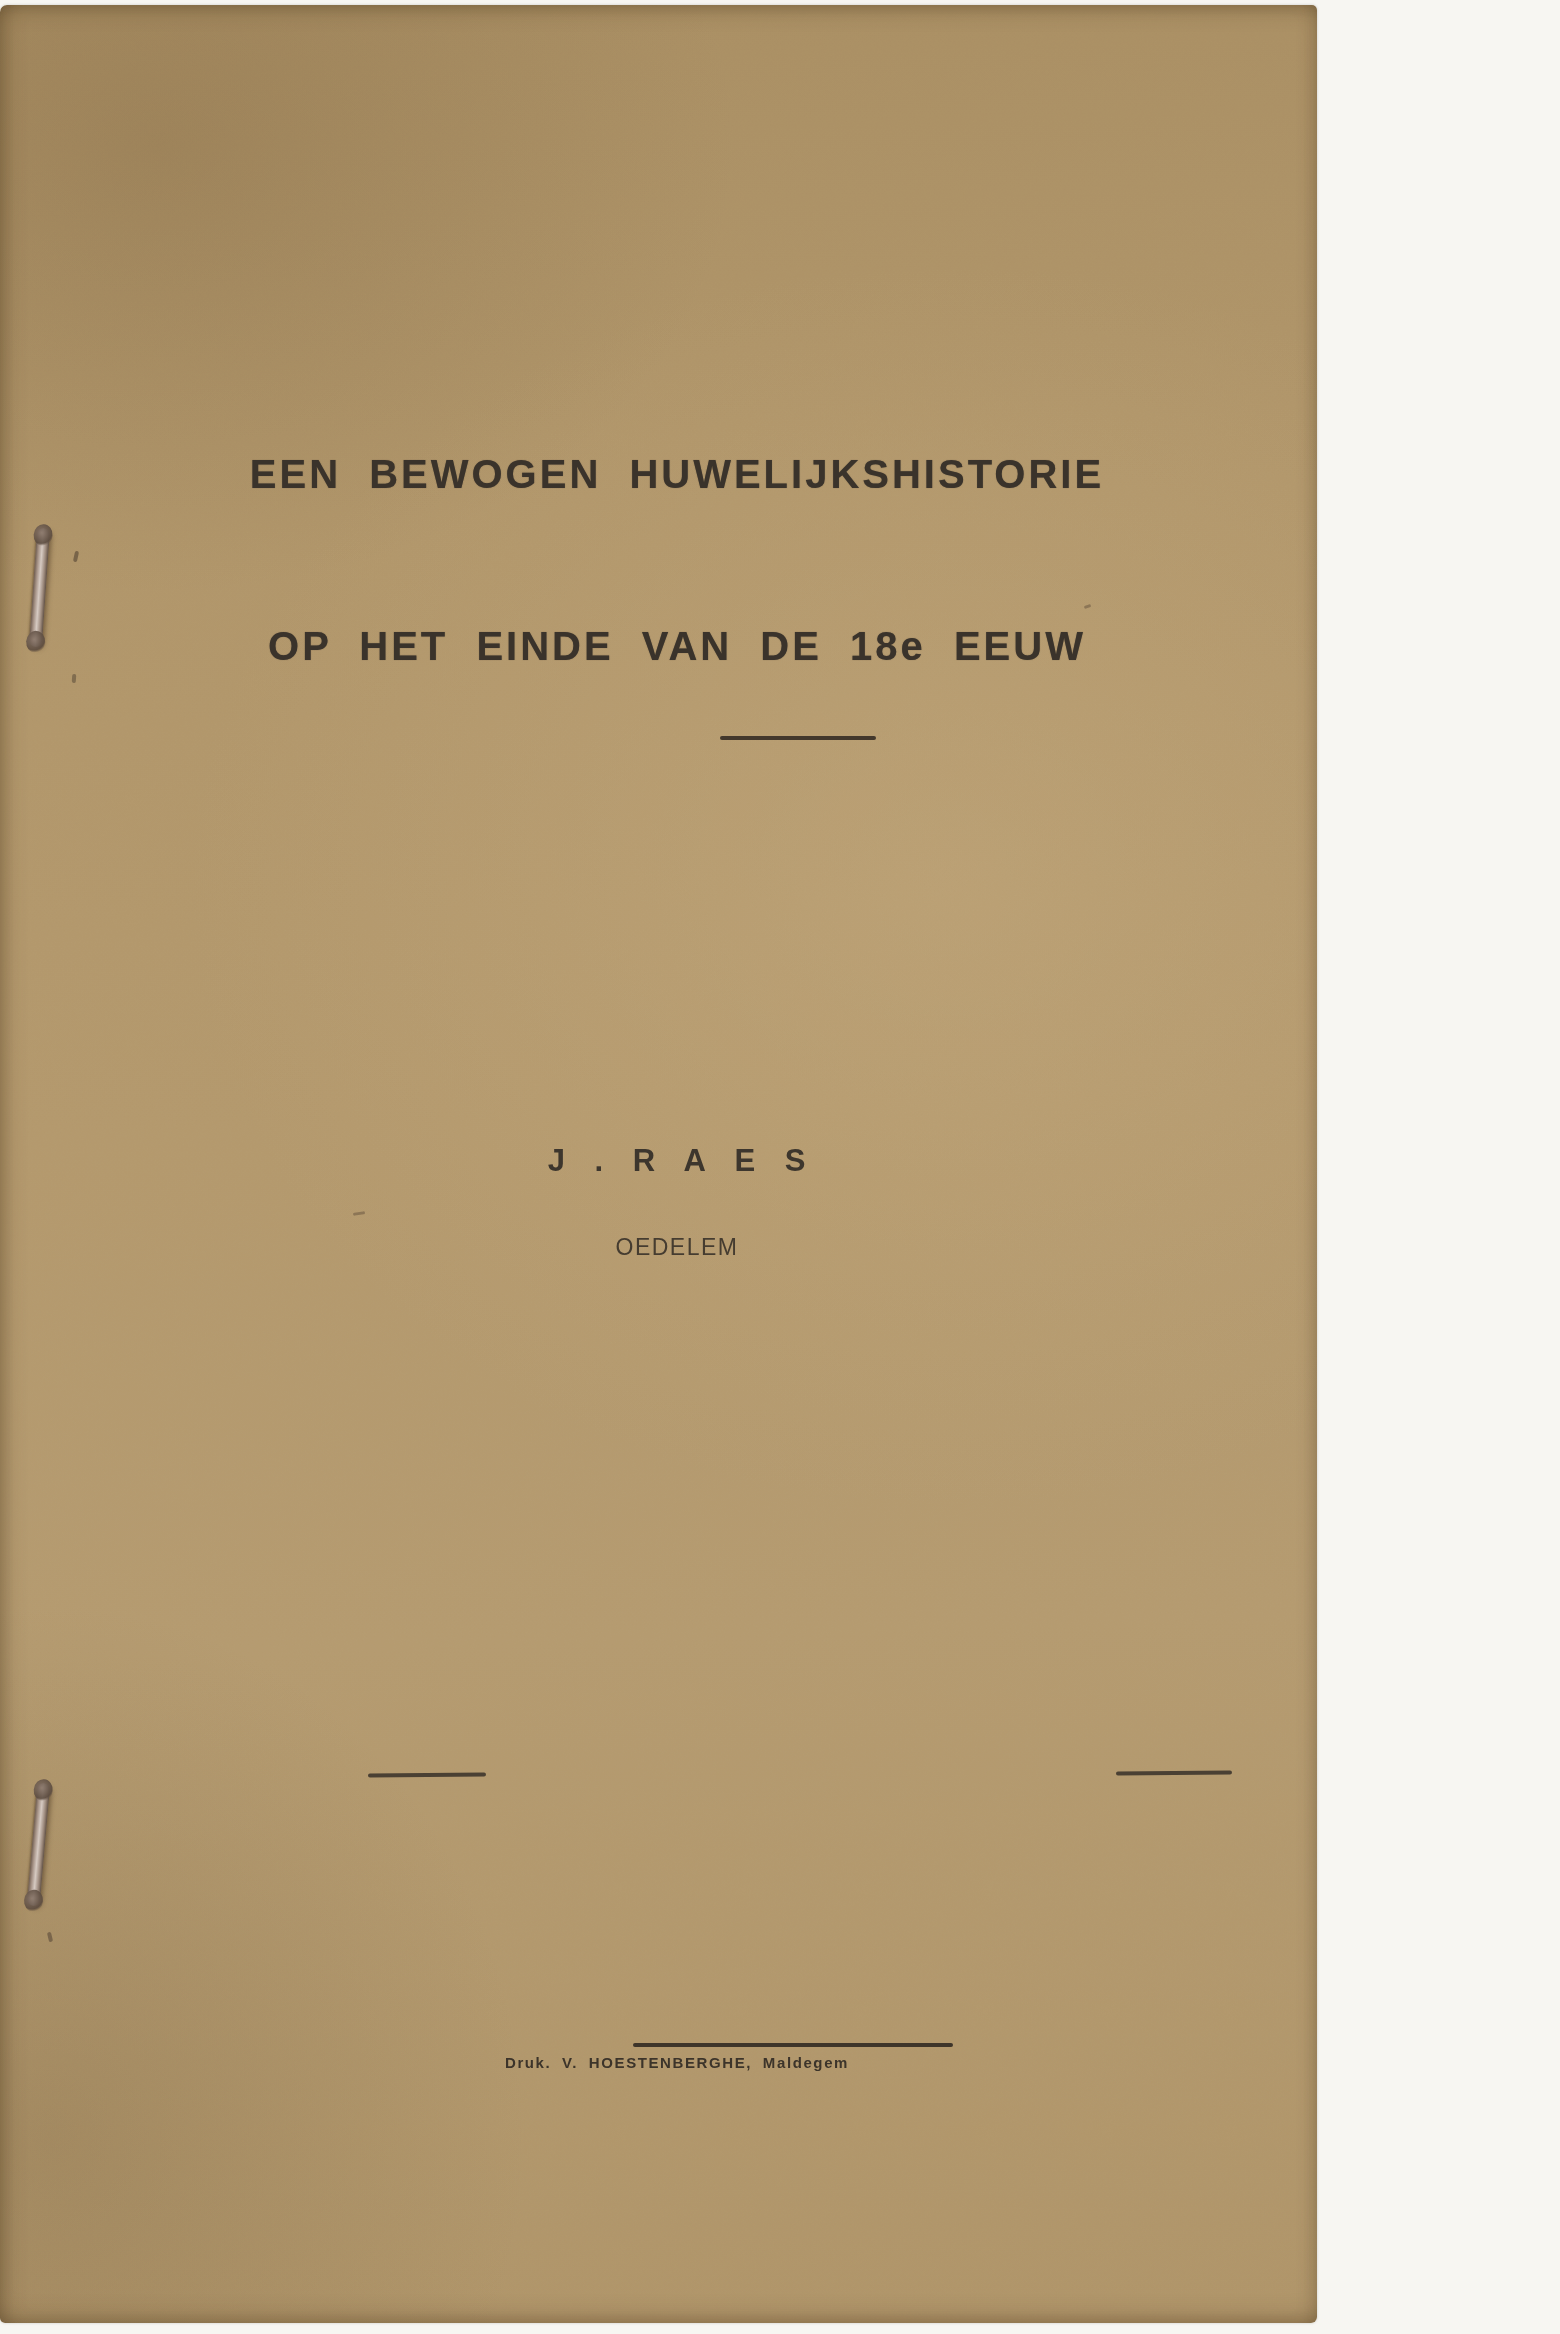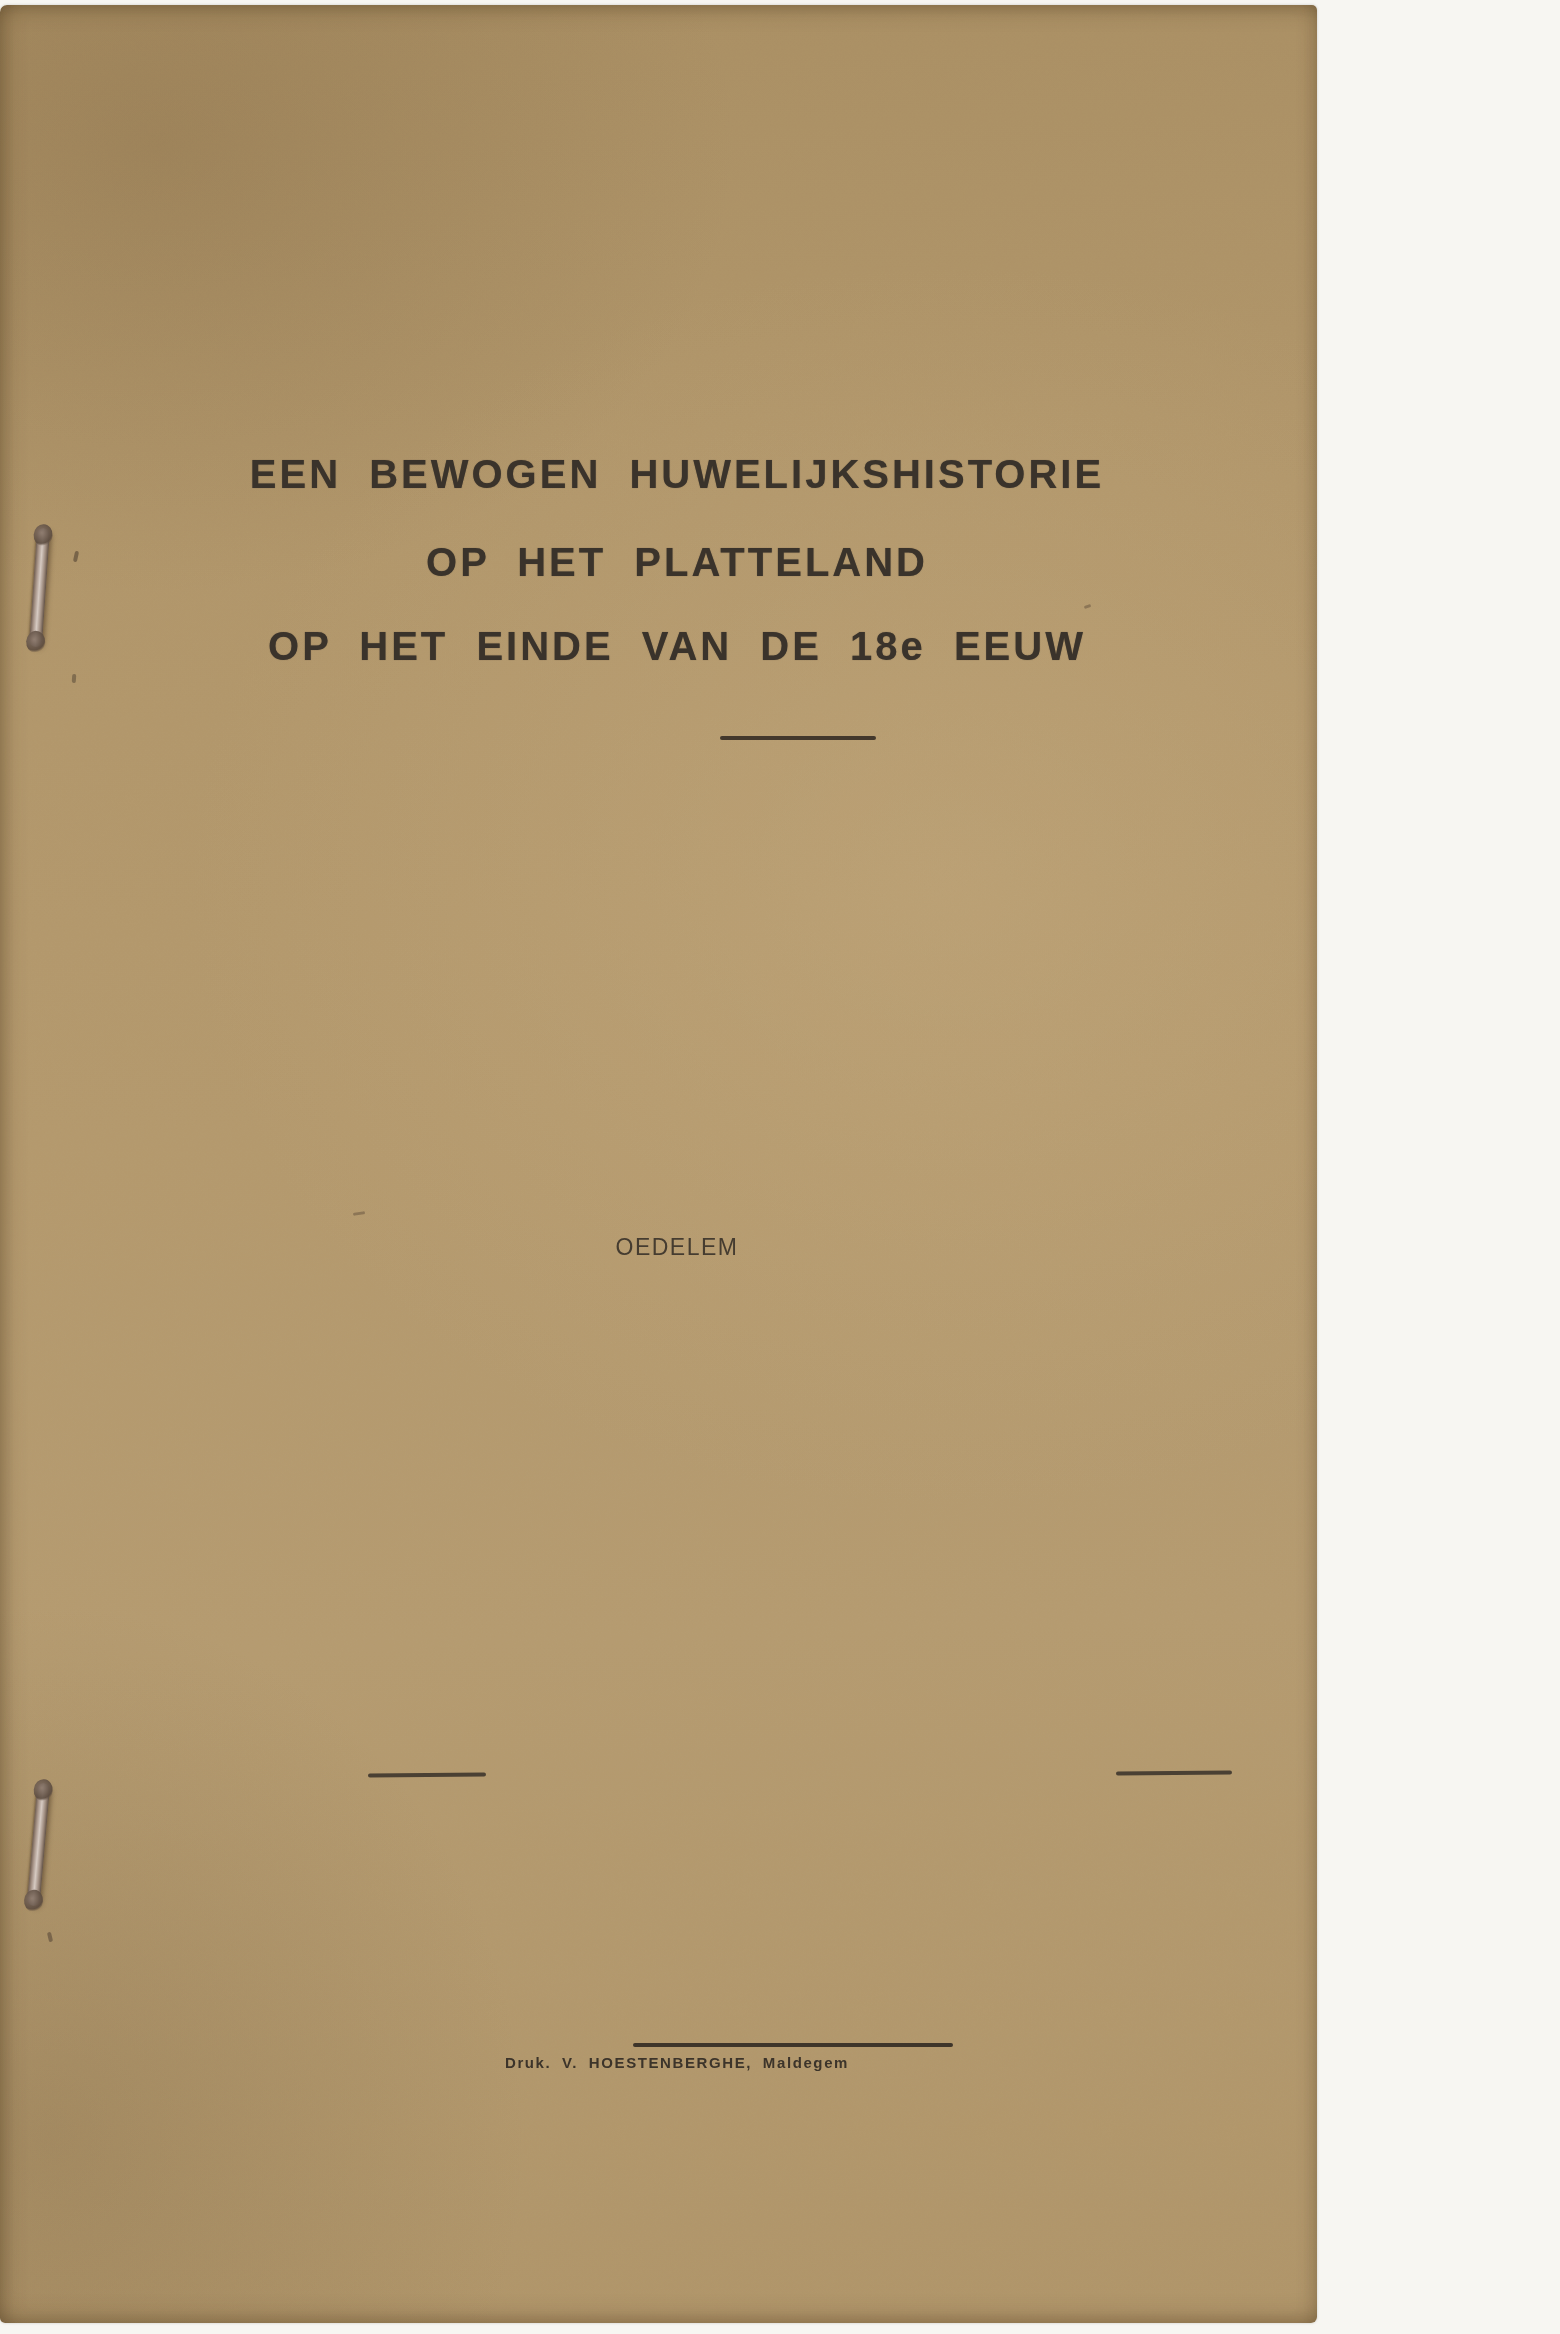--- a/index.html
+++ b/index.html
@@ -76,25 +76,25 @@
 
     <svg class="noise" xmlns="http://www.w3.org/2000/svg" viewBox="0 0 1562 2341" width="1546" height="2318">
       <filter id="grain">
         <feTurbulence type="fractalNoise" baseFrequency="0.85" numOctaves="2" stitchTiles="stitch"></feTurbulence>
         <feColorMatrix type="matrix" values="0 0 0 0 0.30  0 0 0 0 0.24  0 0 0 0 0.15  0 0 0 0.09 0"></feColorMatrix>
       </filter>
       <rect width="100%" height="100%" filter="url(#grain)"></rect>
     </svg>
 
     <div class="line title-line" style="top:447px">EEN BEWOGEN HUWELIJKSHISTORIE</div>
-    <div class="line title-line" style="top:535px">OP HET PLATTELAND</div>
     <div class="line title-line" style="top:619px">OP HET EINDE VAN DE 18e EEUW</div>
 
     <div class="rule rule-title"></div>
 
+    <div class="line author-name" style="top:1138px">J . R A E S</div>
     <div class="line author-place" style="top:1229px">OEDELEM</div>
 
     <div class="dash dash-left"></div>
     <div class="dash dash-right"></div>
 
 
     <div class="rule rule-printer"></div>
     <div class="line printer-text" style="top:2049px">Druk. V. HOESTENBERGHE, Maldegem</div>
 
     <div class="staple staple-top"></div>

